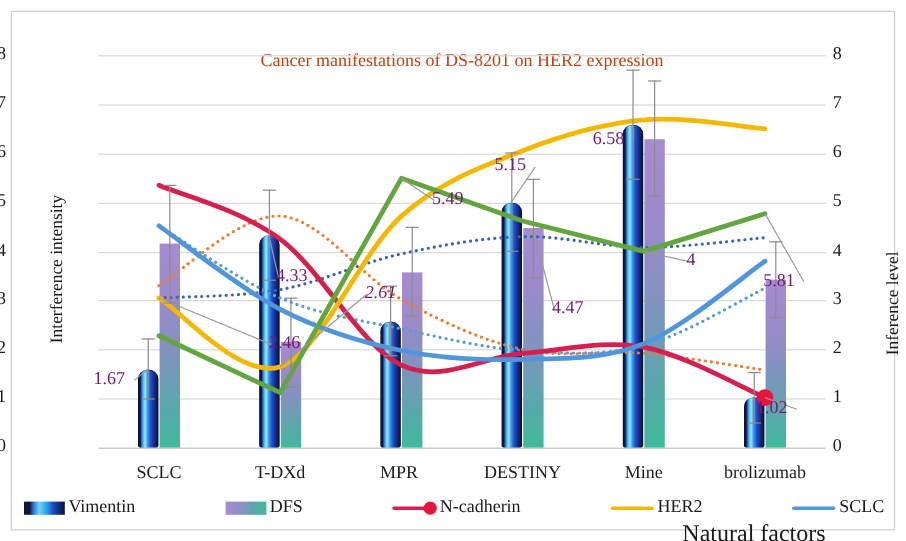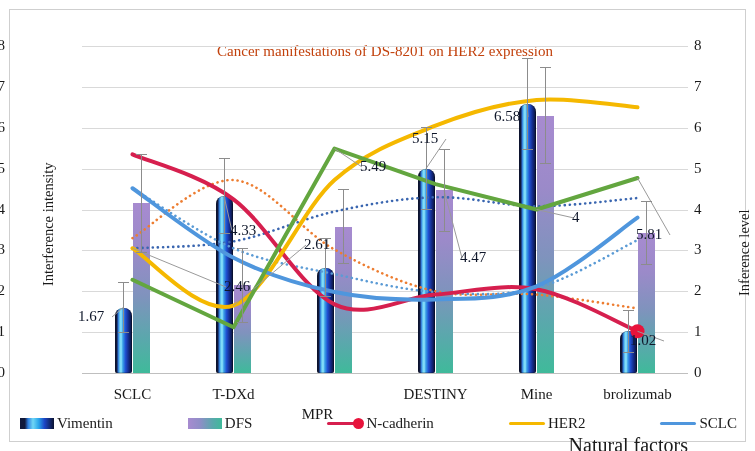--- a/index.html
+++ b/index.html
@@ -60,21 +60,21 @@
   }
   
   .err{position:absolute;width:1px;background:#8c8c8c;}
   .err .cap{position:absolute;left:-5px;width:11px;height:1px;background:#8c8c8c;}
   .err .cap.t{top:0;}
   .err .cap.b{bottom:0;}
   
   svg.overlay{position:absolute;left:0;top:0;width:606px;height:327px;overflow:visible;}
   
   .dlabel{
-    position:absolute;font-size:15px;color:#0f172a;white-space:nowrap;
+    position:absolute;font-size:15px;color:#701a75;white-space:nowrap;
   }
   
   .legend{
     position:absolute;left:10px;top:396px;width:717px;height:34px;
     display:flex;align-items:center;justify-content:space-between;gap:22px;
   }
   .lg-item{display:flex;align-items:center;gap:3px;font-size:15px;color:#1a1a1a;}
   .lg-swatch{display:block;}
   .lg-swatch.vim{
     width:34px;height:11px;
@@ -221,33 +221,33 @@
           </div>
           <div class="err" style="left: 564px; top: 155.325px; height: 63.765px;">
             <span class="cap t"></span>
             <span class="cap b"></span>
           </div>
         </div>
       <div id="labels-layer">
           <div class="dlabel" style="left: -4px; top: 262px;">1.67</div>
           <div class="dlabel" style="left: 142px; top: 232px;">2.46</div>
           <div class="dlabel" style="left: 148px; top: 176px;">4.33</div>
-          <div class="dlabel" style="left: 222px; top: 190px;">2.61</div>
+          <div class="dlabel" style="left: 222px; top: 190px; font-style: italic;">2.61</div>
           <div class="dlabel" style="left: 278px; top: 112px;">5.49</div>
           <div class="dlabel" style="left: 330px; top: 84px;">5.15</div>
           <div class="dlabel" style="left: 378px; top: 203px;">4.47</div>
           <div class="dlabel" style="left: 412px; top: 62px;">6.58</div>
           <div class="dlabel" style="left: 490px; top: 163px;">4</div>
           <div class="dlabel" style="left: 554px; top: 180px;">5.81</div>
           <div class="dlabel" style="left: 548px; top: 286px;">1.02</div>
         </div>
       <div id="xticks">
           <div class="xtick" style="left: 0px; width: 101px;">SCLC</div>
           <div class="xtick" style="left: 101px; width: 101px;">T-DXd</div>
-          <div class="xtick" style="left: 185px; width: 101px; margin-top: 20px;">MPR</div>
+          <div class="xtick" style="left: 200px; width: 101px;">MPR</div>
           <div class="xtick" style="left: 303px; width: 101px;">DESTINY</div>
           <div class="xtick" style="left: 404px; width: 101px;">Mine</div>
           <div class="xtick" style="left: 505px; width: 101px;">brolizumab</div>
         </div>
 
       <div class="xlabel">Natural factors</div>
     </div>
 
     <div class="axis-title left">Interference intensity</div>
     <div class="axis-title right">Inference level</div>

